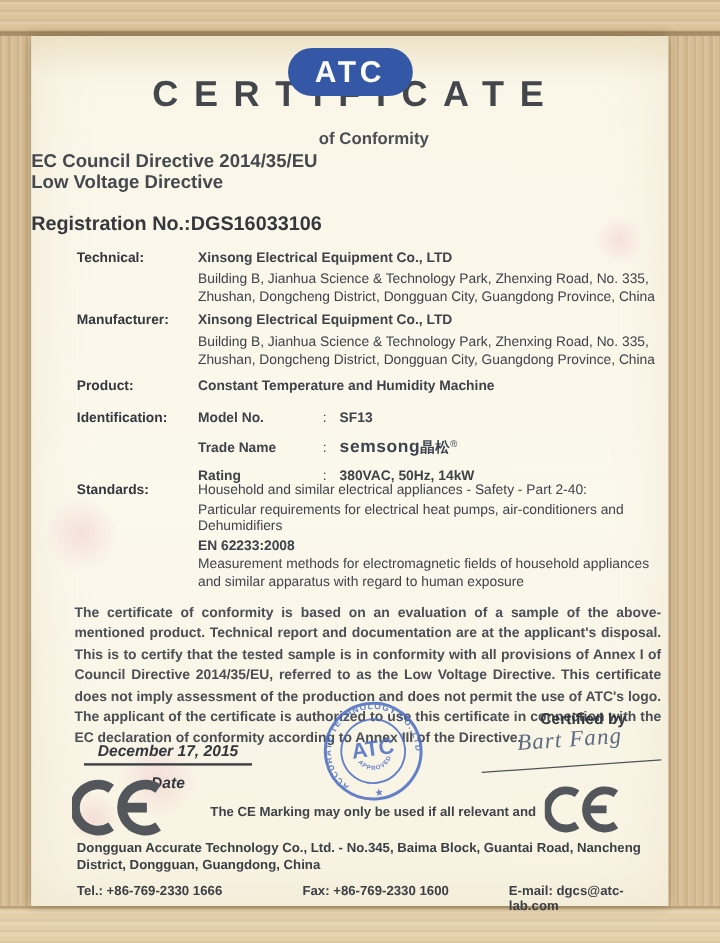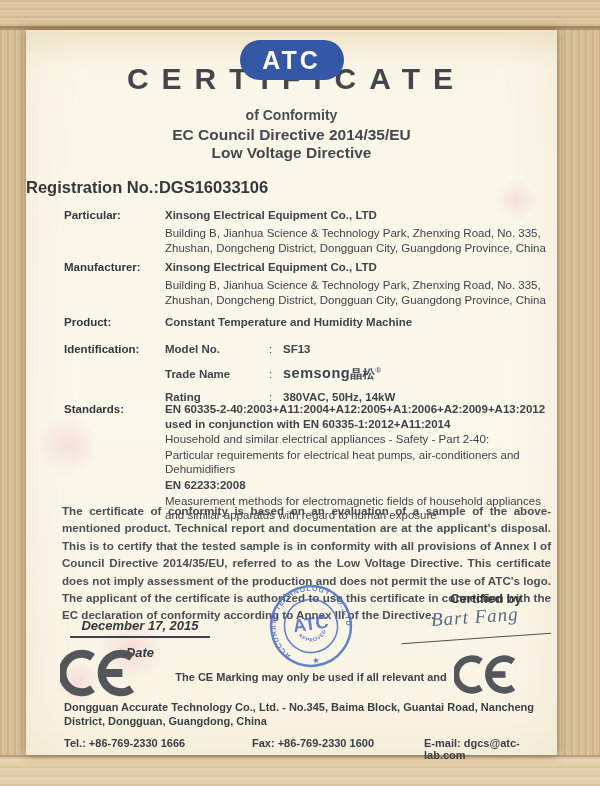--- a/index.html
+++ b/index.html
@@ -26,23 +26,23 @@
   }
   .smudge{position:absolute;border-radius:50%;pointer-events:none;
     background:radial-gradient(circle, rgba(226,128,160,.20), rgba(226,128,160,0) 70%);}
   
   .logo-pill{position:absolute;top:10px;left:50%;transform:translateX(-50%);
     width:104px;height:40px;border-radius:21px;background:#3458a6;z-index:3;
     display:flex;align-items:center;justify-content:center;
     color:#fdfdfa;font-size:25px;font-weight:bold;letter-spacing:3px;}
   .cert-title{position:absolute;top:32px;left:0;width:100%;text-align:center;z-index:1;
     font-size:30px;font-weight:bold;letter-spacing:13px;text-indent:10px;color:#43474c;}
-  .sub1{position:absolute;top:77px;width:100%;text-align:center;font-size:14px;font-weight:bold;color:#4a4f55;}
-  .sub2{position:absolute;top:96px;width:100%;text-align:center;font-size:15.5px;font-weight:bold;color:#44494f;}
-  .sub3{position:absolute;top:114px;width:100%;text-align:center;font-size:15.5px;font-weight:bold;color:#44494f;}
+  .sub1{position:absolute;top:77px;width:100%;text-align:center;font-size:14px;font-weight:bold;color:#4a4f55;padding-left:20px;}
+  .sub2{position:absolute;top:96px;width:100%;font-size:15.5px;font-weight:bold;color:#44494f;}
+  .sub3{position:absolute;top:114px;width:100%;text-align:left;font-size:15.5px;font-weight:bold;color:#44494f;}
   .registration{position:absolute;top:148px;width:100%;text-align:left;font-size:16.5px;font-weight:bold;color:#34383d;}
   
   .row{position:absolute;left:38px;right:6px;display:grid;grid-template-columns:101px 1fr;font-size:11.5px;line-height:1.3;}
   .row .label{font-weight:bold;color:#33383e;}
   .name{font-weight:bold;margin-bottom:3px;}
   .id-row{display:grid;grid-template-columns:104px 14px 1fr;margin-bottom:7px;align-items:baseline;}
   .id-row .sub-label{font-weight:bold;}
   .id-row .val{font-weight:bold;}
   .brand{font-weight:bold;font-size:14.5px;letter-spacing:.5px;color:#3a444f;}
   .brand-cjk{font-size:12px;}
@@ -91,21 +91,21 @@
   <div class="logo-pill">
     <span>ATC</span>
   </div>
   <div class="cert-title">CERTIFICATE</div>
   <div class="sub1">of Conformity</div>
   <div class="sub2">EC Council Directive 2014/35/EU</div>
   <div class="sub3">Low Voltage Directive</div>
   <div class="registration">Registration No.:DGS16033106</div>
 
   <div class="row" style="top:178px;">
-    <div class="label">Particular:</div>
+    <div class="label">Technical:</div>
     <div>
       <div class="name">Xinsong Electrical Equipment Co., LTD</div>
       <div>Building B, Jianhua Science &amp; Technology Park, Zhenxing Road, No. 335, Zhushan, Dongcheng District, Dongguan City, Guangdong Province, China</div>
     </div>
   </div>
 
   <div class="row" style="top:230px;">
     <div class="label">Manufacturer:</div>
     <div>
       <div class="name">Xinsong Electrical Equipment Co., LTD</div>
@@ -135,21 +135,20 @@
         <span class="sub-label">Rating</span>
         <span>:</span>
         <span class="val">380VAC, 50Hz, 14kW</span>
       </div>
     </div>
   </div>
 
   <div class="row" style="top:372px;line-height:1.27;">
     <div class="label">Standards:</div>
     <div>
-      <div class="std-line std-bold">EN 60335-2-40:2003+A11:2004+A12:2005+A1:2006+A2:2009+A13:2012 used in conjunction with EN 60335-1:2012+A11:2014</div>
       <div class="std-line">Household and similar electrical appliances - Safety - Part 2-40:</div>
       <div class="std-line">Particular requirements for electrical heat pumps, air-conditioners and Dehumidifiers</div>
       <div class="std-line std-bold">EN 62233:2008</div>
       <div class="std-line">Measurement methods for electromagnetic fields of household appliances and similar apparatus with regard to human exposure</div>
     </div>
   </div>
 
   <div class="declaration">The certificate of conformity is based on an evaluation of a sample of the above-mentioned product. Technical report and documentation are at the applicant's disposal. This is to certify that the tested sample is in conformity with all provisions of Annex I of Council Directive 2014/35/EU, referred to as the Low Voltage Directive. This certificate does not imply assessment of the production and does not permit the use of ATC's logo. The applicant of the certificate is authorized to use this certificate in connection with the EC declaration of conformity according to Annex III of the Directive.</div>
 
   <div class="certified-by">Certified by</div>

